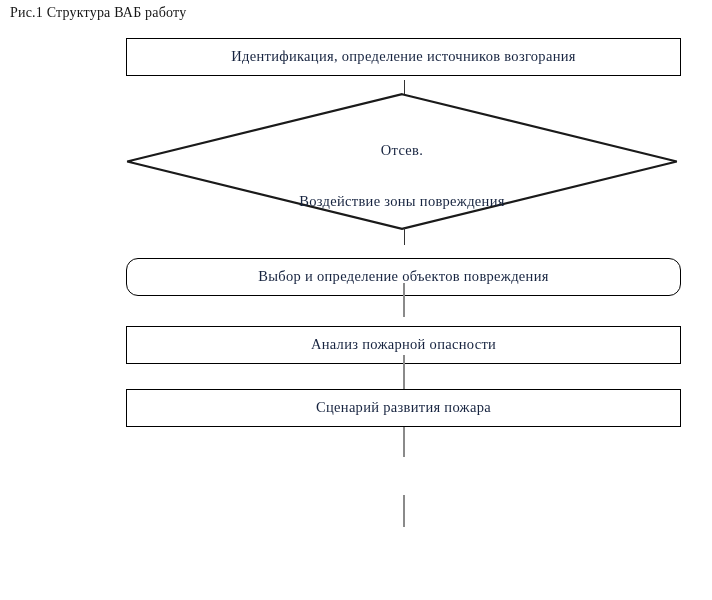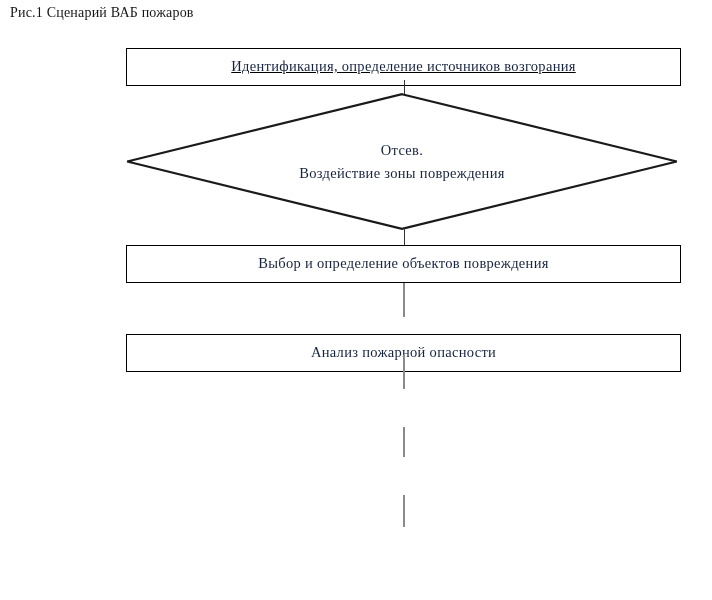--- a/index.html
+++ b/index.html
@@ -77,72 +77,76 @@
     height: 100%;
     display: flex;
     flex-direction: column;
     align-items: center;
     justify-content: center;
     pointer-events: none;
   }
   #decision-label .node-label {
     text-align: right;
     line-height: 1.55;
+    margin-top: 28px;
   }
 
   
   .connector {
     position: absolute;
     left: 403px;
     width: 2px;
     background: #8a8a8a;
   }
   .connector.dark {
     background: #333333;
     width: 1.6px;
     left: 403.5px;
   }
 </style>
 </head>
 <body>
 
-<div id="figure-caption">Рис.1 Сценарий ВАБ пожаров</div>
+<div id="figure-caption">Рис.1 Структура ВАБ работу</div>
 
 <div id="flowchart">
 
-  <div class="node-box" style="top:48px;text-decoration:underline;">
+  <div class="node-box" style="top:38px;">
     <span class="node-label">Идентификация, определение источников возгорания</span>
   </div>
 
   <div class="connector dark" style="top:80px; height:14px;"></div>
 
   <div id="decision-diamond">
     <svg viewBox="0 0 552 137" preserveAspectRatio="none">
       <polygon points="276,1.2 550.8,68.5 276,135.8 1.2,68.5" fill="#ffffff" stroke="#1a1a1a" stroke-width="2.2" vector-effect="non-scaling-stroke"></polygon>
     </svg>
     <div id="decision-label">
       <span class="node-label">Отсев.</span>
       <span class="node-label">Воздействие зоны повреждения</span>
     </div>
   </div>
 
   <div class="connector dark" style="top:228px; height:17px;"></div>
 
-  <div class="node-box" style="top:245px;">
+  <div class="node-box" style="top:258px;border-radius:12px;">
     <span class="node-label">Выбор и определение объектов повреждения</span>
   </div>
 
   <div class="connector" style="top:283px; height:34px;"></div>
 
-  <div class="node-box" style="top:334px;">
+  <div class="node-box" style="top:326px;">
     <span class="node-label">Анализ пожарной опасности</span>
   </div>
 
   <div class="connector" style="top:355px; height:34px;"></div>
 
+  <div class="node-box" style="top:389px;">
+    <span class="node-label">Сценарий развития пожара</span>
+  </div>
 
   <div class="connector" style="top:427px; height:30px;"></div>
 
 
   <div class="connector" style="top:495px; height:32px;"></div>
 
 
 </div>
 
 </body></html>

